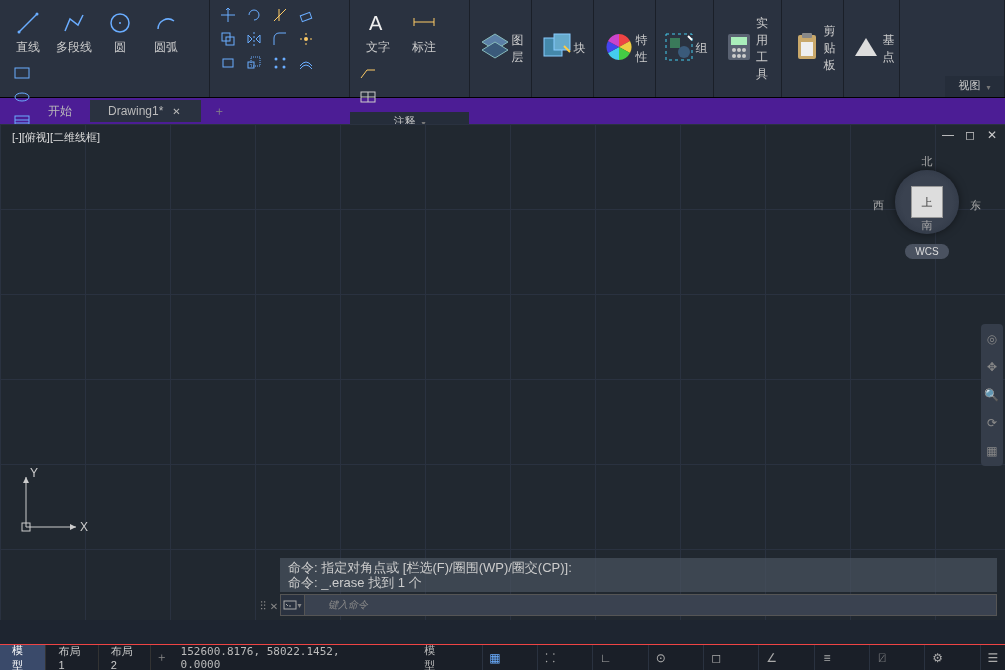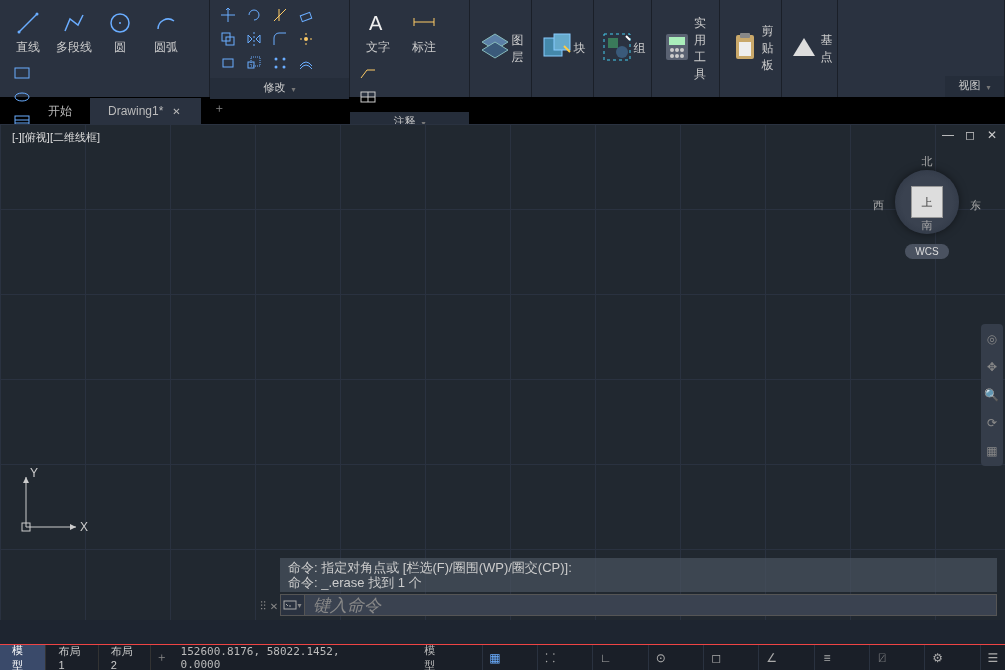--- a/index.html
+++ b/index.html
@@ -7,21 +7,21 @@
 .ribbon{height:98px;background:#2a3240;display:flex;border-bottom:1px solid #000;}
 .ribbon-panel{border-right:1px solid #1a1f28;display:flex;flex-direction:column;justify-content:space-between;}
 .ribbon-tools{display:flex;flex-wrap:wrap;padding:4px 6px;gap:2px;}
 .tool-lg{display:flex;flex-direction:column;align-items:center;justify-content:center;width:44px;height:56px;cursor:pointer;}
 .tool-icon{width:28px;height:28px;display:flex;align-items:center;justify-content:center;margin-bottom:2px;}
 .tool-sm{width:24px;height:22px;display:flex;align-items:center;justify-content:center;cursor:pointer;}
 .panel-label{text-align:center;font-size:11px;padding:2px 0 4px;background:#252d3a;display:flex;justify-content:center;align-items:center;gap:4px;}
 .panel-simple{display:flex;flex-direction:row;align-items:center;justify-content:center;padding:4px 8px;}
 .panel-simple .big-icon{width:40px;height:40px;display:flex;align-items:center;justify-content:center;margin-bottom:4px;}
 
-.tabbar{height:26px;background:#000000;display:flex;padding-left:30px;}
+.tabbar{height:26px;background:#4c1d95;display:flex;align-items:center;padding-left:30px;}
 .tab{padding:4px 18px;font-size:12px;color:#bbb;cursor:pointer;display:flex;align-items:center;gap:6px;}
 .tab.active{background:#2a3240;}
 .tab-close{width:14px;height:14px;display:flex;align-items:center;justify-content:center;font-size:10px;}
 .tab-add{width:20px;height:20px;display:flex;align-items:center;justify-content:center;cursor:pointer;margin-left:8px;color:#888;}
 
 .canvas-area{position:absolute;top:124px;left:0;right:0;bottom:50px;background:#212830;}
 .viewport-label{position:absolute;top:6px;left:12px;font-size:11px;color:#ddd;}
 .window-controls{position:absolute;top:4px;right:6px;display:flex;gap:8px;}
 .wc-btn{width:14px;height:14px;cursor:pointer;color:#ccc;display:flex;align-items:center;justify-content:center;}
 
@@ -41,21 +41,21 @@
 .nav-btn{width:18px;height:18px;cursor:pointer;color:#888;display:flex;align-items:center;justify-content:center;}
 
 .ucs-icon{position:absolute;bottom:80px;left:16px;}
 .ucs-icon svg{overflow:visible;}
 
 .cmdhistory{position:absolute;bottom:28px;left:280px;right:8px;background:rgba(74,82,96,0.7);padding:2px 8px;font-size:13px;color:#ccc;line-height:15px;font-family:Consolas,monospace;}
 .cmdline{position:absolute;bottom:4px;left:280px;right:8px;height:22px;background:#3a4250;border:1px solid #555;display:flex;align-items:center;}
 .cmd-handle{position:absolute;bottom:2px;left:250px;width:26px;height:24px;display:flex;align-items:center;justify-content:center;color:#888;}
 .cmd-close{position:absolute;bottom:2px;left:268px;width:12px;height:24px;display:flex;align-items:center;justify-content:center;color:#888;font-size:10px;}
 .cmd-prefix{width:24px;height:100%;display:flex;align-items:center;justify-content:center;background:#2a3240;border-right:1px solid #555;}
-.cmd-input{flex:1;padding:0 8px;color:#888;font-style:italic;font-size:17px;font-family:Liberation Mono, monospace;}
+.cmd-input{flex:1;padding:0 23px;color:#888;font-style:italic;font-size:10px;font-family:Liberation Mono, monospace;}
 
 .statusbar{position:absolute;bottom:0;left:0;right:0;height:26px;background:#1a1f28;display:flex;align-items:center;border-top:1px solid #ef4444;}
 .layout-tabs{display:flex;height:100%;}
 .lt{padding:4px 12px;font-size:11px;cursor:pointer;border-right:1px solid #333;display:flex;align-items:center;}
 .lt.active{background:#3a4a6a;color:#fff;}
 .lt-add{width:22px;display:flex;align-items:center;justify-content:center;cursor:pointer;color:#888;}
 .status-right{margin-left:auto;display:flex;align-items:center;height:100%;gap:30px;}
 .coord{font-size:11px;color:#bbb;padding:0 8px;font-family:Consolas,monospace;}
 .sb-btn{width:26px;height:26px;display:flex;align-items:center;justify-content:center;cursor:pointer;color:#aaa;border-left:1px solid #2a3240;}
 .sb-btn.active{color:#6aadff;}
@@ -198,24 +198,20 @@
             <circle cx="13" cy="13" r="1.5" fill="#6aadff"></circle>
           </svg>
         </div>
       <div class="tool-sm">
           <svg width="18" height="18">
             <path d="M3 12 Q9 4 15 12" stroke="#6aadff" fill="none"></path>
             <path d="M3 15 Q9 7 15 15" stroke="#6aadff" fill="none"></path>
           </svg>
         </div>
     </div>
-    <div class="panel-label">
-        <span>修改</span>
-        <span class="drop"></span>
-      </div>
   </div>
 
   <div class="ribbon-panel" style="width:120px;">
     <div class="ribbon-tools">
       <div class="tool-lg">
         <div class="tool-icon">
             <svg width="26" height="26">
               <text x="4" y="20" font-size="20" fill="#eee" font-family="serif">A</text>
             </svg>
           </div>
@@ -266,20 +262,34 @@
     <div class="big-icon">
         <svg width="34" height="34">
           <rect x="4" y="8" width="18" height="18" fill="#48a" stroke="#8cf"></rect>
           <rect x="14" y="4" width="16" height="16" fill="#6ac" stroke="#8cf"></rect>
           <path d="M24 16 L30 22" stroke="#fc4" stroke-width="2"></path>
         </svg>
       </div>
     <span>块</span>
   </div>
 
+  <div class="ribbon-panel panel-simple" style="width:62px;">
+    <div class="big-icon">
+        <svg width="34" height="34">
+          <circle cx="17" cy="17" r="13" fill="#333"></circle>
+          <path d="M17 4 A13 13 0 0 1 28 11 L17 17Z" fill="#e44"></path>
+          <path d="M28 11 A13 13 0 0 1 28 23 L17 17Z" fill="#ec4"></path>
+          <path d="M28 23 A13 13 0 0 1 17 30 L17 17Z" fill="#4c4"></path>
+          <path d="M17 30 A13 13 0 0 1 6 23 L17 17Z" fill="#4ce"></path>
+          <path d="M6 23 A13 13 0 0 1 6 11 L17 17Z" fill="#44e"></path>
+          <path d="M6 11 A13 13 0 0 1 17 4 L17 17Z" fill="#c4c"></path>
+        </svg>
+      </div>
+    <span>特性</span>
+  </div>
 
   <div class="ribbon-panel panel-simple" style="width:58px;">
     <div class="big-icon">
         <svg width="34" height="34">
           <rect x="4" y="4" width="26" height="26" stroke="#4ce" fill="none" stroke-dasharray="3"></rect>
           <rect x="8" y="8" width="10" height="10" fill="#3a7a5a"></rect>
           <circle cx="22" cy="22" r="6" fill="#3a5a7a"></circle>
           <path d="M26 6 L30 10" stroke="#fff" stroke-width="2"></path>
         </svg>
       </div>

